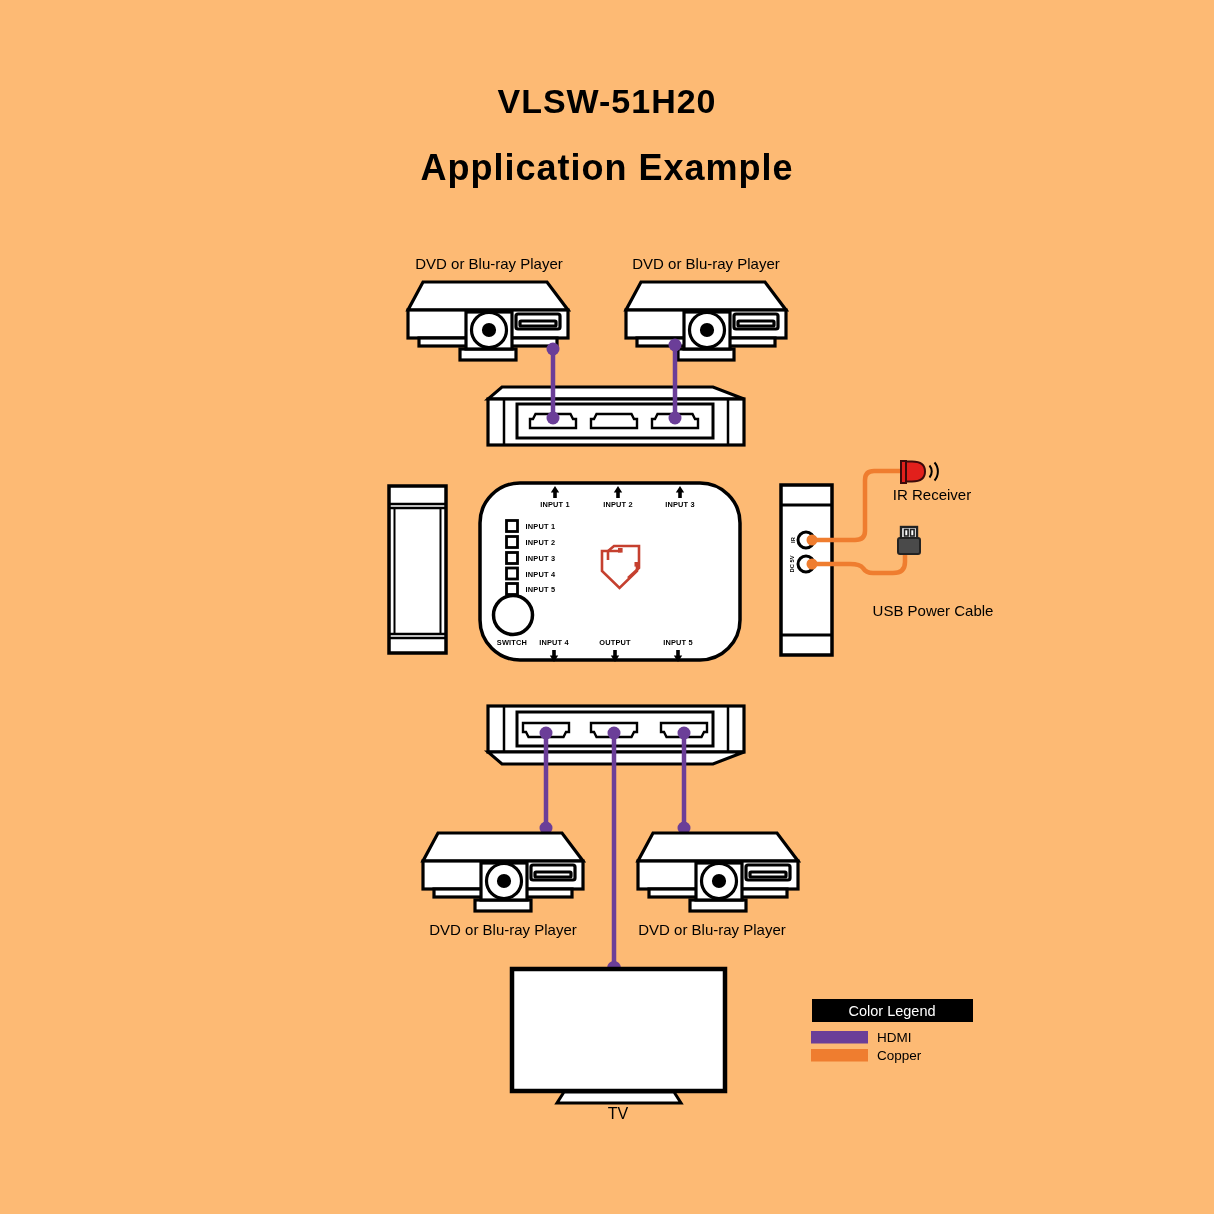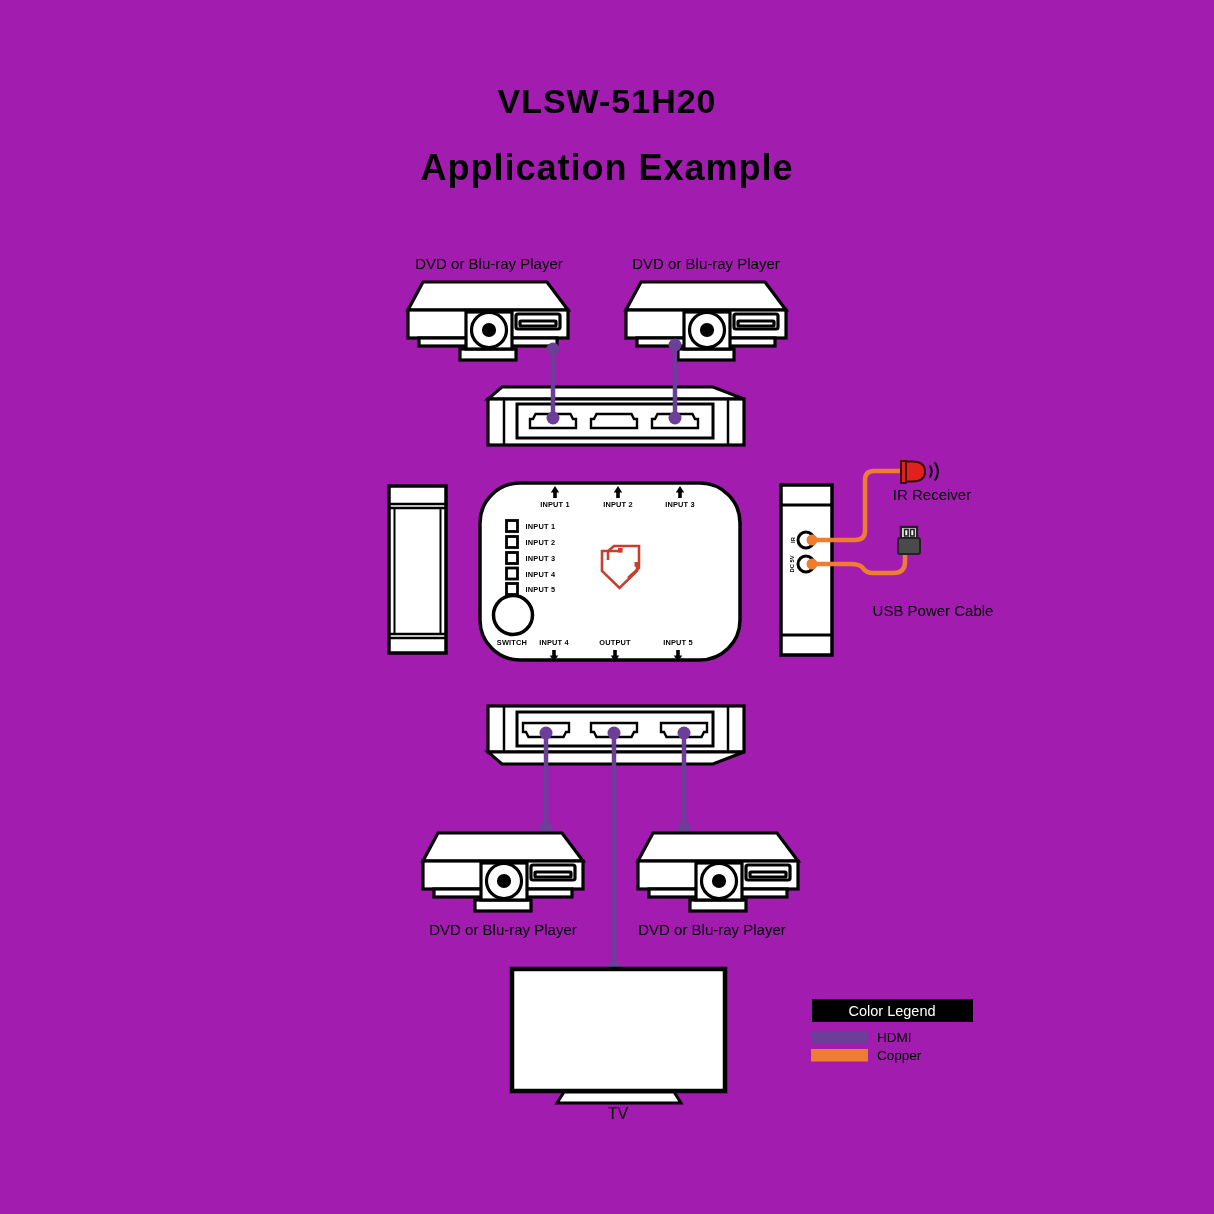--- a/index.html
+++ b/index.html
@@ -1,16 +1,16 @@
 <!DOCTYPE html>
 <html><head>
 <meta charset="utf-8">
 <style>
   html,body{margin:0;padding:0;background:#fff;}
-  .page{position:relative;width:1214px;height:1214px;background:#a21caf;overflow:hidden;
+  .page{position:relative;width:1214px;height:1214px;background:#fdba74;overflow:hidden;
         font-family:"Liberation Sans",sans-serif;}
   svg{position:absolute;left:0;top:0;}
   text{font-family:"Liberation Sans",sans-serif;fill:#000;}
   .title-text{font-size:34px;font-weight:700;letter-spacing:1px;}
   .subtitle-text{font-size:36px;font-weight:700;letter-spacing:1px;}
   .dev-label{font-size:15px;}
   .tiny{font-size:7.4px;font-weight:700;letter-spacing:.2px;}
   .rot{font-size:5.8px;font-weight:700;}
   .legend-title{font-size:14.5px;fill:#fff;}
   .legend-item{font-size:13.5px;}

